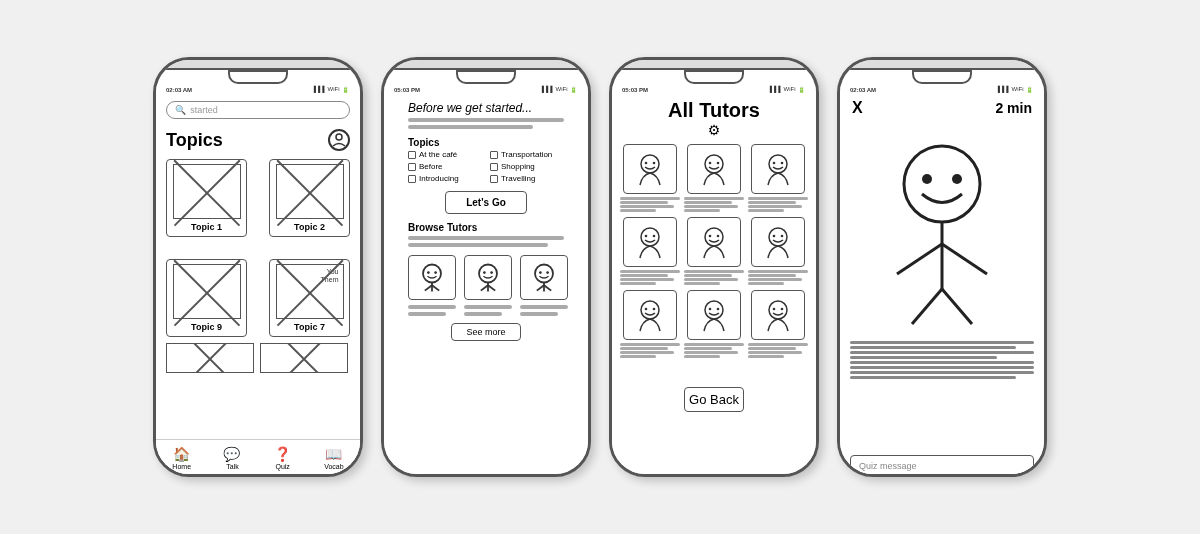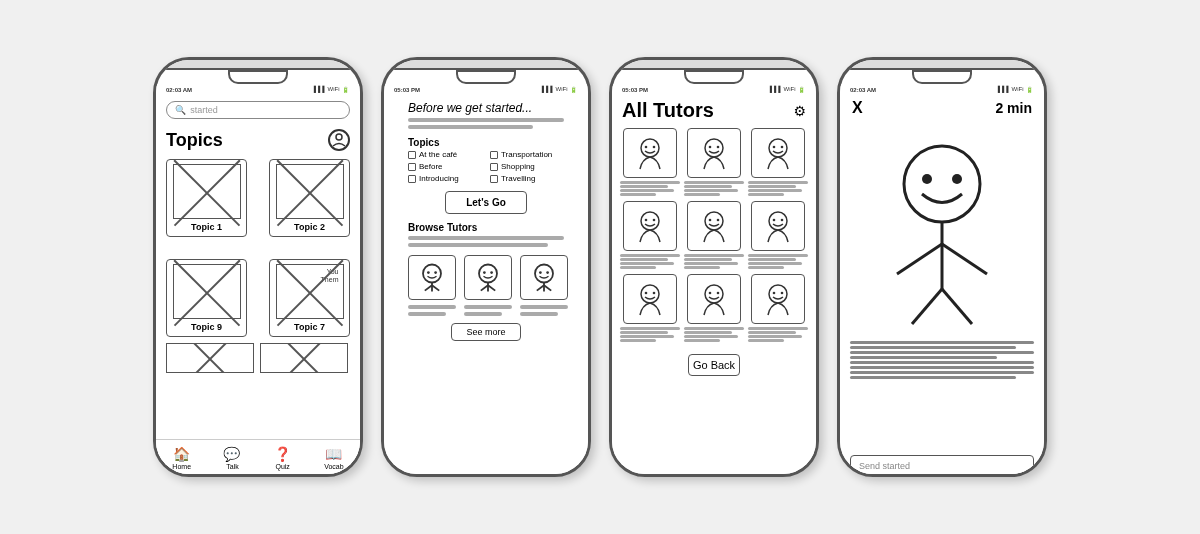--- a/index.html
+++ b/index.html
@@ -209,35 +209,36 @@
       margin: 4px auto;
       padding: 3px 14px;
       border: 1.5px solid #555;
       border-radius: 4px;
       background: #fff;
       font-size: 9px;
       cursor: pointer;
     }
     .go-back-btn {
       display: block;
-      margin: 7px auto;
+      margin: 24px auto;
       padding: 4px 4px;
       border: 1.5px solid #555;
       border-radius: 4px;
       background: #fff;
-      font-size: 11px;
+      font-size: 13px;
       cursor: pointer;
     }
 
     
     .phone3 { width: 210px; height: 420px; }
     .phone3 .phone-screen { height: 390px; }
     .p3-header {
       display: flex; justify-content: space-between; align-items: center;
       padding: 4px 10px 2px;
+      flex-direction: column;
     }
     .p3-title { font-size: 20px; font-weight: bold; }
     .filter-icon { font-size: 14px; }
     .tutors-grid {
       display: grid;
       grid-template-columns: repeat(3, 1fr);
       gap: 4px;
       padding: 4px 8px;
       overflow-y: auto;
     }
@@ -712,18 +713,18 @@
       <div class="chat-message-area">
         <div class="placeholder-line w-full" style="height:3px; margin:2px 0; background:#888;"></div>
         <div class="placeholder-line w-90" style="height:3px; margin:2px 0; background:#888;"></div>
         <div class="placeholder-line w-full" style="height:3px; margin:2px 0; background:#888;"></div>
         <div class="placeholder-line w-80" style="height:3px; margin:2px 0; background:#888;"></div>
         <div class="placeholder-line w-full" style="height:3px; margin:2px 0; background:#888;"></div>
         <div class="placeholder-line w-70" style="height:3px; margin:2px 0; background:#888;"></div>
         <div class="placeholder-line w-full" style="height:3px; margin:2px 0; background:#888;"></div>
         <div class="placeholder-line w-90" style="height:3px; margin:2px 0; background:#888;"></div>
       </div>
-      <div class="send-message-bar">Send started</div>
+      <div class="send-message-bar">Quiz message</div>
     </div>
 
   </div>
 
 </div>
 
 </body></html>

